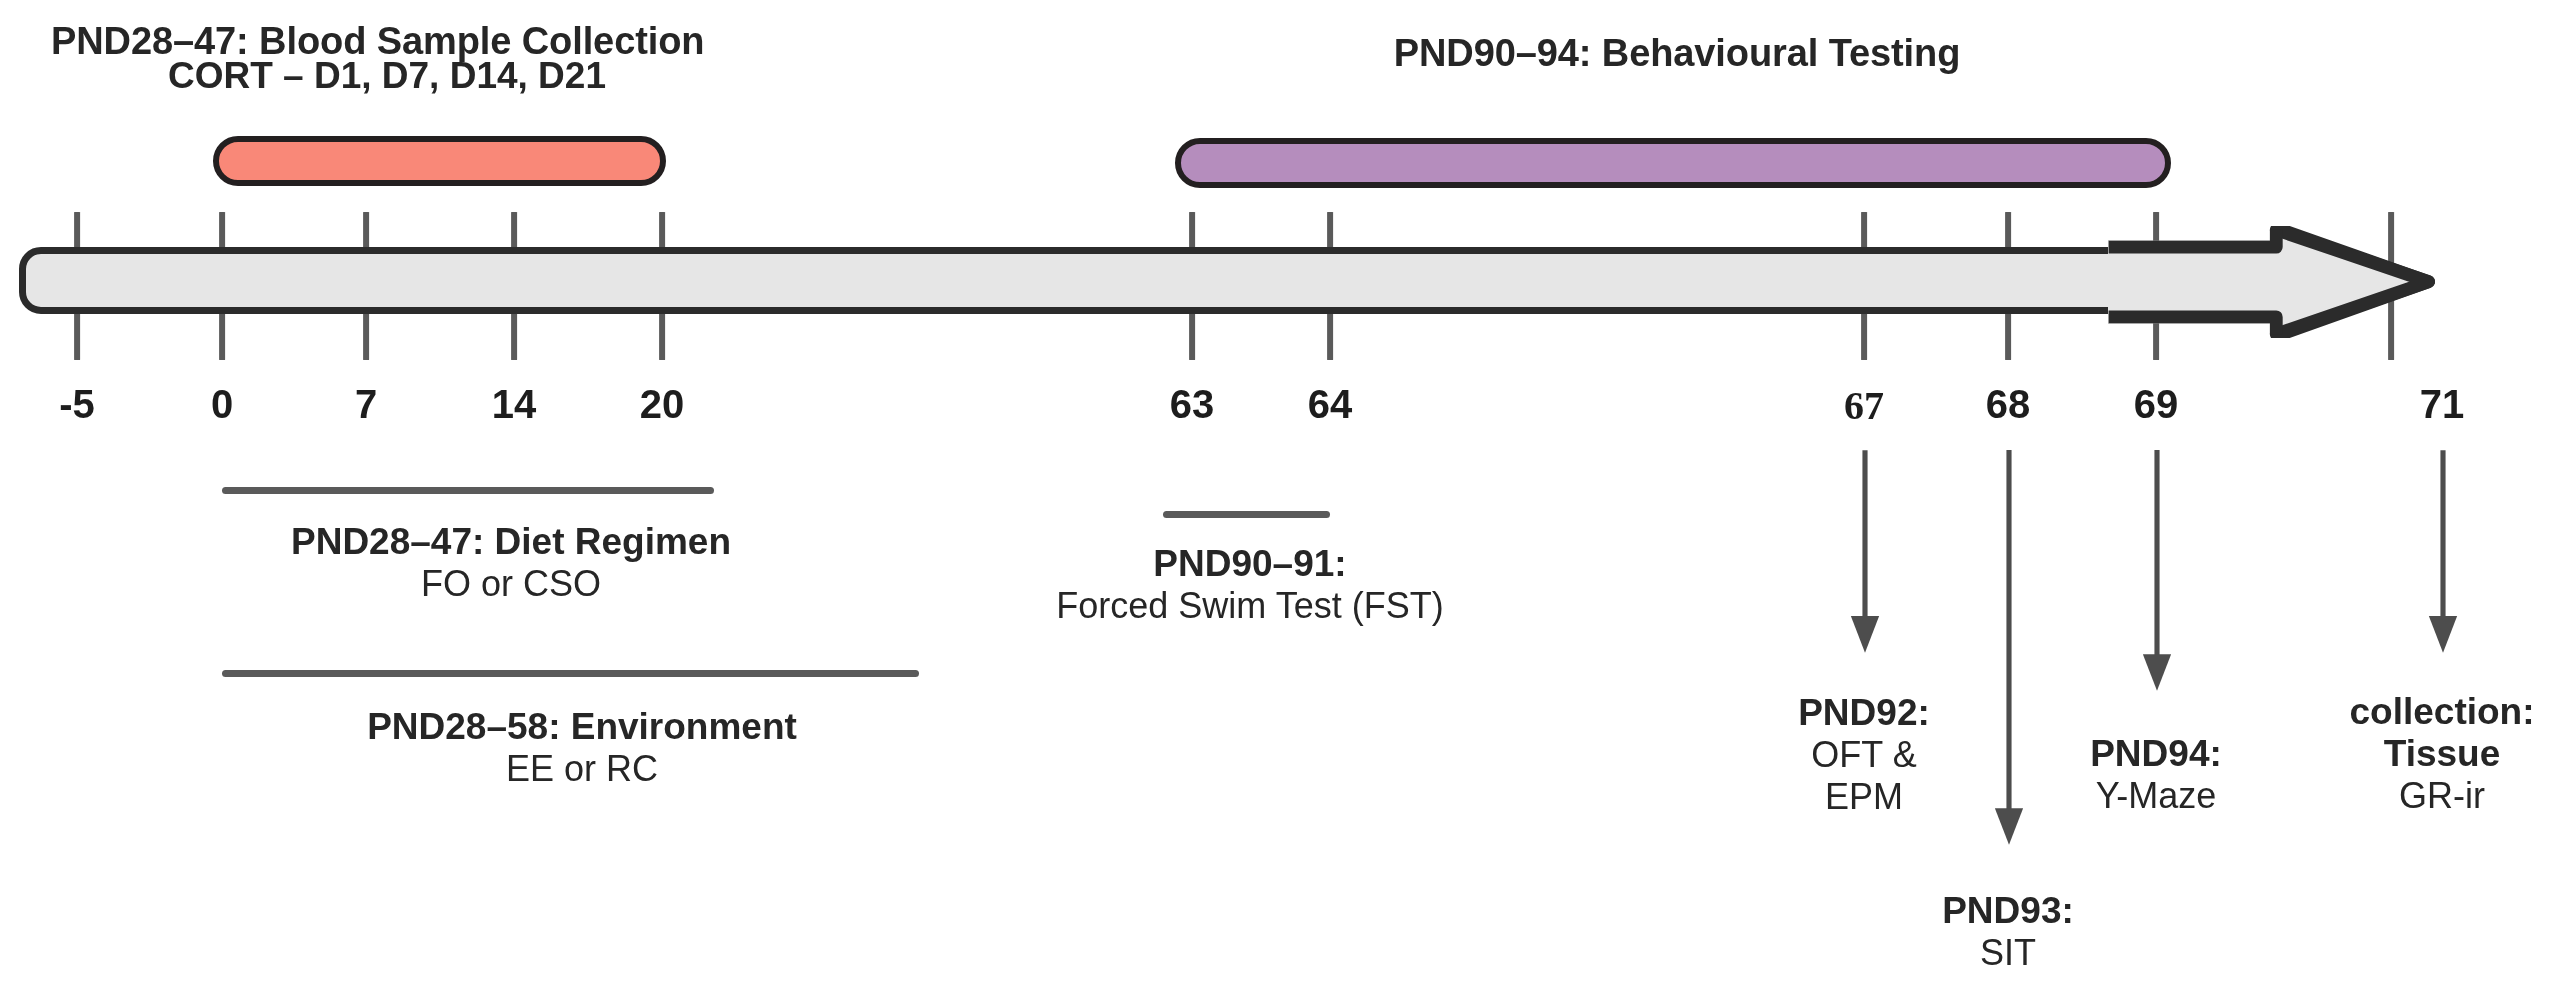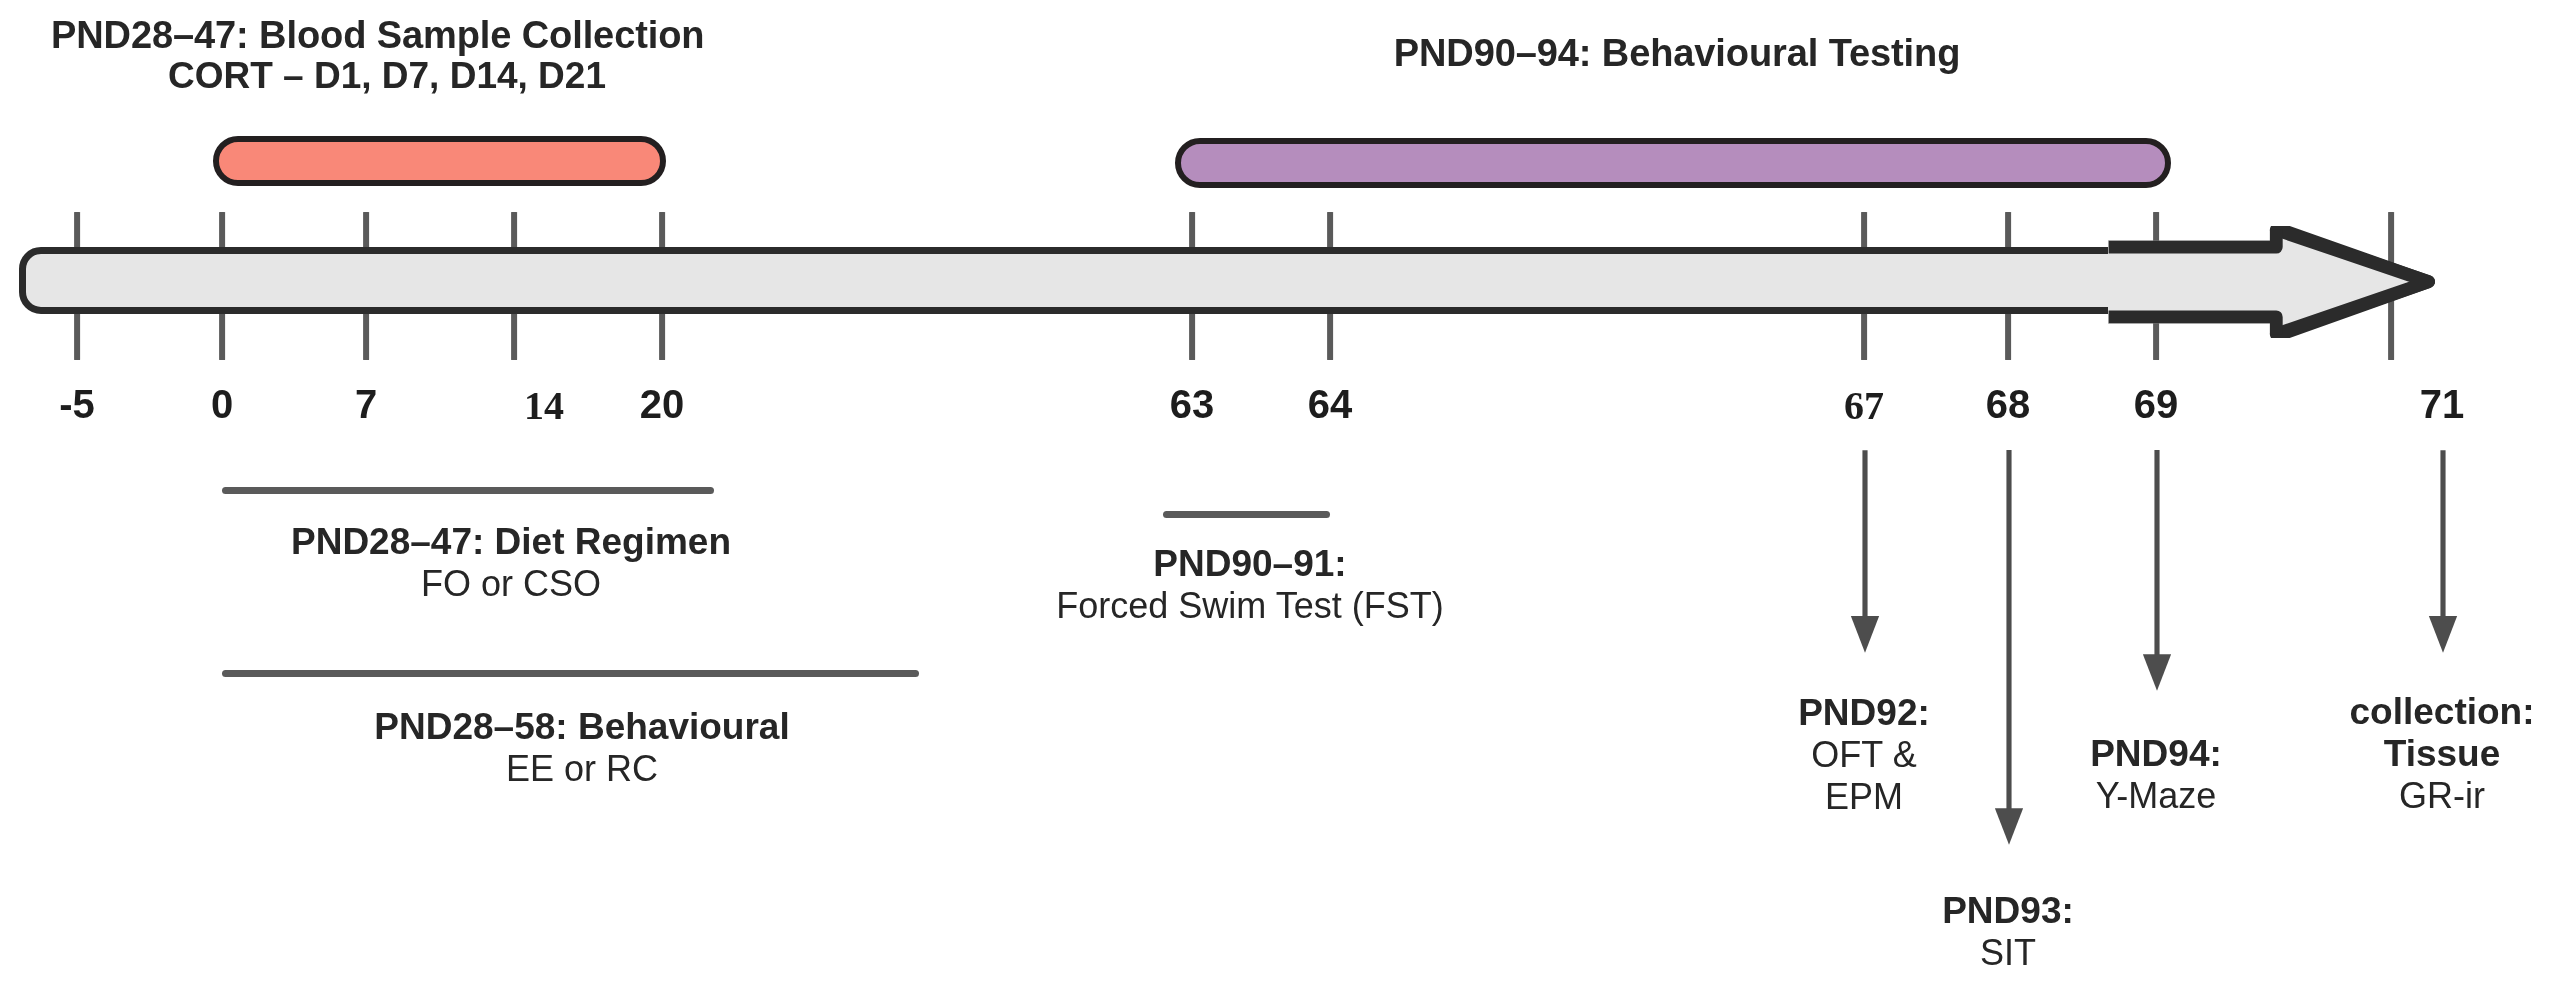--- a/index.html
+++ b/index.html
@@ -100,21 +100,21 @@
   .caption.stack { white-space: normal; }
 
   
   .event-arrow { position: absolute; }
 </style>
 </head>
 <body>
 
 <div id="canvas">
 
-  <div class="txt phase-title" style="left:51px; top:13px;">PND28–47: Blood Sample Collection</div>
+  <div class="txt phase-title" style="left:51px; top:19px;">PND28–47: Blood Sample Collection</div>
 
   <div class="txt phase-sub" style="left:168px; top:55px;">CORT – D1, D7, D14, D21</div>
 
   <div class="txt phase-title center" style="left:1677px; top:31px;">PND90–94: Behavioural Testing</div>
 
   <div class="phase-bar" style="left:213px; top:136px; width:453px; background:#f98878;"></div>
 
   <div class="phase-bar" style="left:1175px; top:138px; width:996px; background:#b58dbd;"></div>
 
   <div class="tick" style="left:77px;  top:212px; height:148px;"></div>
@@ -135,40 +135,40 @@
     <path d="M 0 33 L 270 33 L 270 6 L 500 87 L 270 169 L 270 142 L 0 142 Z" fill="#e6e6e6" stroke="#2b2b2b" stroke-width="20" stroke-linejoin="round"></path>
     <rect x="-10" y="23" width="292" height="129" fill="#e6e6e6" stroke="none"></rect>
     <path d="M 262 6 L 500 87 L 262 169" fill="#e6e6e6" stroke="#2b2b2b" stroke-width="20" stroke-linejoin="round" stroke-linecap="round"></path>
     <path d="M 262 6 L 262 33 L 0 33" fill="none" stroke="#2b2b2b" stroke-width="20" stroke-linejoin="round"></path>
     <path d="M 262 169 L 262 142 L 0 142" fill="none" stroke="#2b2b2b" stroke-width="20" stroke-linejoin="round"></path>
   </svg>
 
   <div class="tick-label" style="left:77px;  top:382px;">-5</div>
   <div class="tick-label" style="left:222px;  top:382px;">0</div>
   <div class="tick-label" style="left:366px;  top:382px;">7</div>
-  <div class="tick-label" style="left:544px;  top:382px;font-family:Liberation Serif, serif;">14</div>
+  <div class="tick-label" style="left:514px;  top:382px;">14</div>
   <div class="tick-label" style="left:662px; top:382px;">20</div>
   <div class="tick-label" style="left:1192px; top:382px;">63</div>
   <div class="tick-label" style="left:1330px; top:382px;">64</div>
   <div class="tick-label" style="left:1864px; top:382px;font-family:Liberation Serif, serif;">67</div>
   <div class="tick-label" style="left:2008px; top:382px;">68</div>
   <div class="tick-label" style="left:2156px; top:382px;">69</div>
   <div class="tick-label" style="left:2442px; top:382px;">71</div>
 
   <div class="span-rule" style="left:222px; top:487px; width:492px;"></div>
   <div class="span-rule" style="left:222px; top:670px; width:697px;"></div>
   <div class="span-rule" style="left:1163px; top:511px; width:167px;"></div>
 
   <div class="caption" style="left:511px; top:521px;">
     <div class="line1">PND28–47: Diet Regimen</div>
     <div class="line2">FO or CSO</div>
   </div>
 
   <div class="caption" style="left:582px; top:706px;">
-    <div class="line1">PND28–58: Behavioural</div>
+    <div class="line1">PND28–58: Environment</div>
     <div class="line2">EE or RC</div>
   </div>
 
   <div class="caption" style="left:1250px; top:543px;">
     <div class="line1">PND90–91:</div>
     <div class="line2">Forced Swim Test (FST)</div>
   </div>
 
   <svg class="event-arrow" style="left:1847px; top:450px;" width="36" height="206" viewBox="0 0 56 320">
     <line x1="28" y1="0" x2="28" y2="270" stroke="#4d4d4d" stroke-width="8"></line>

